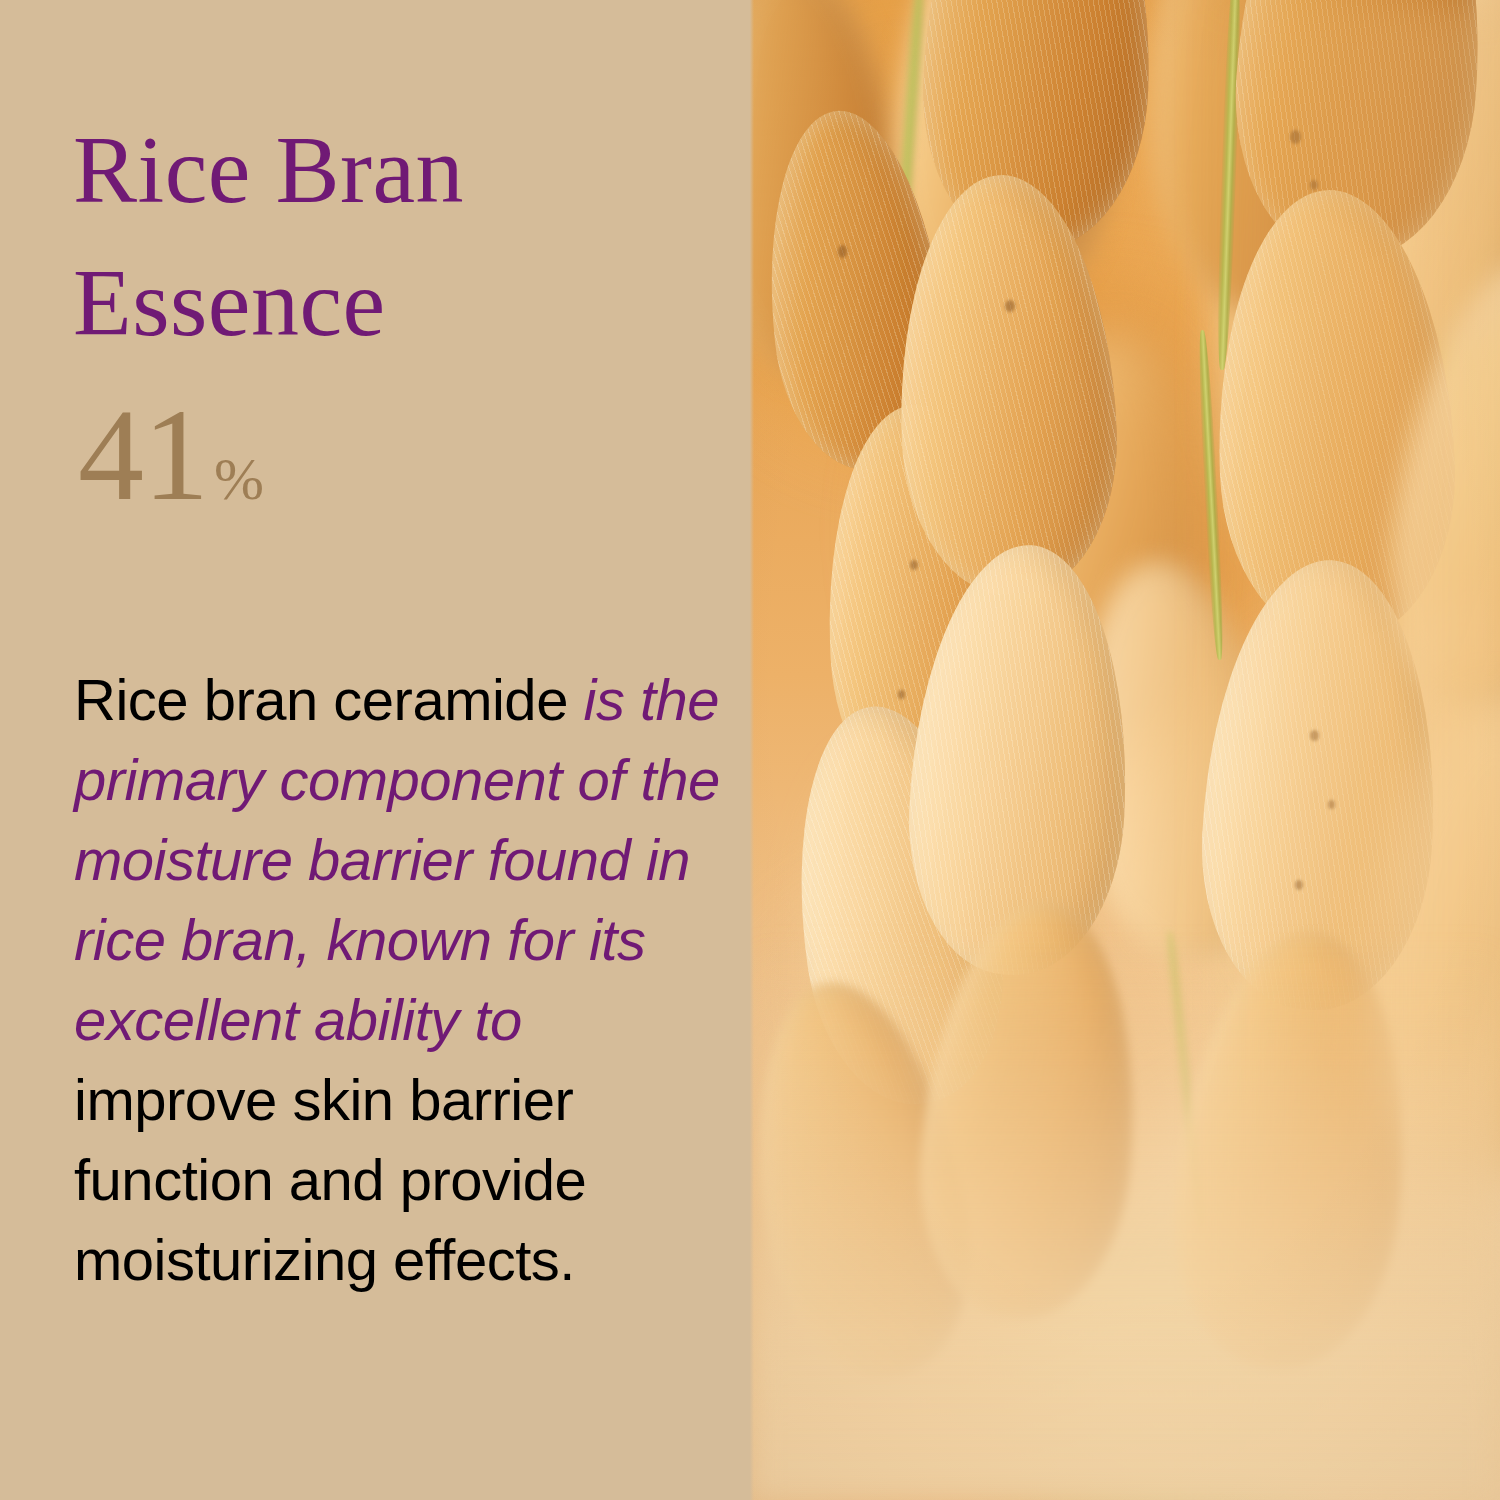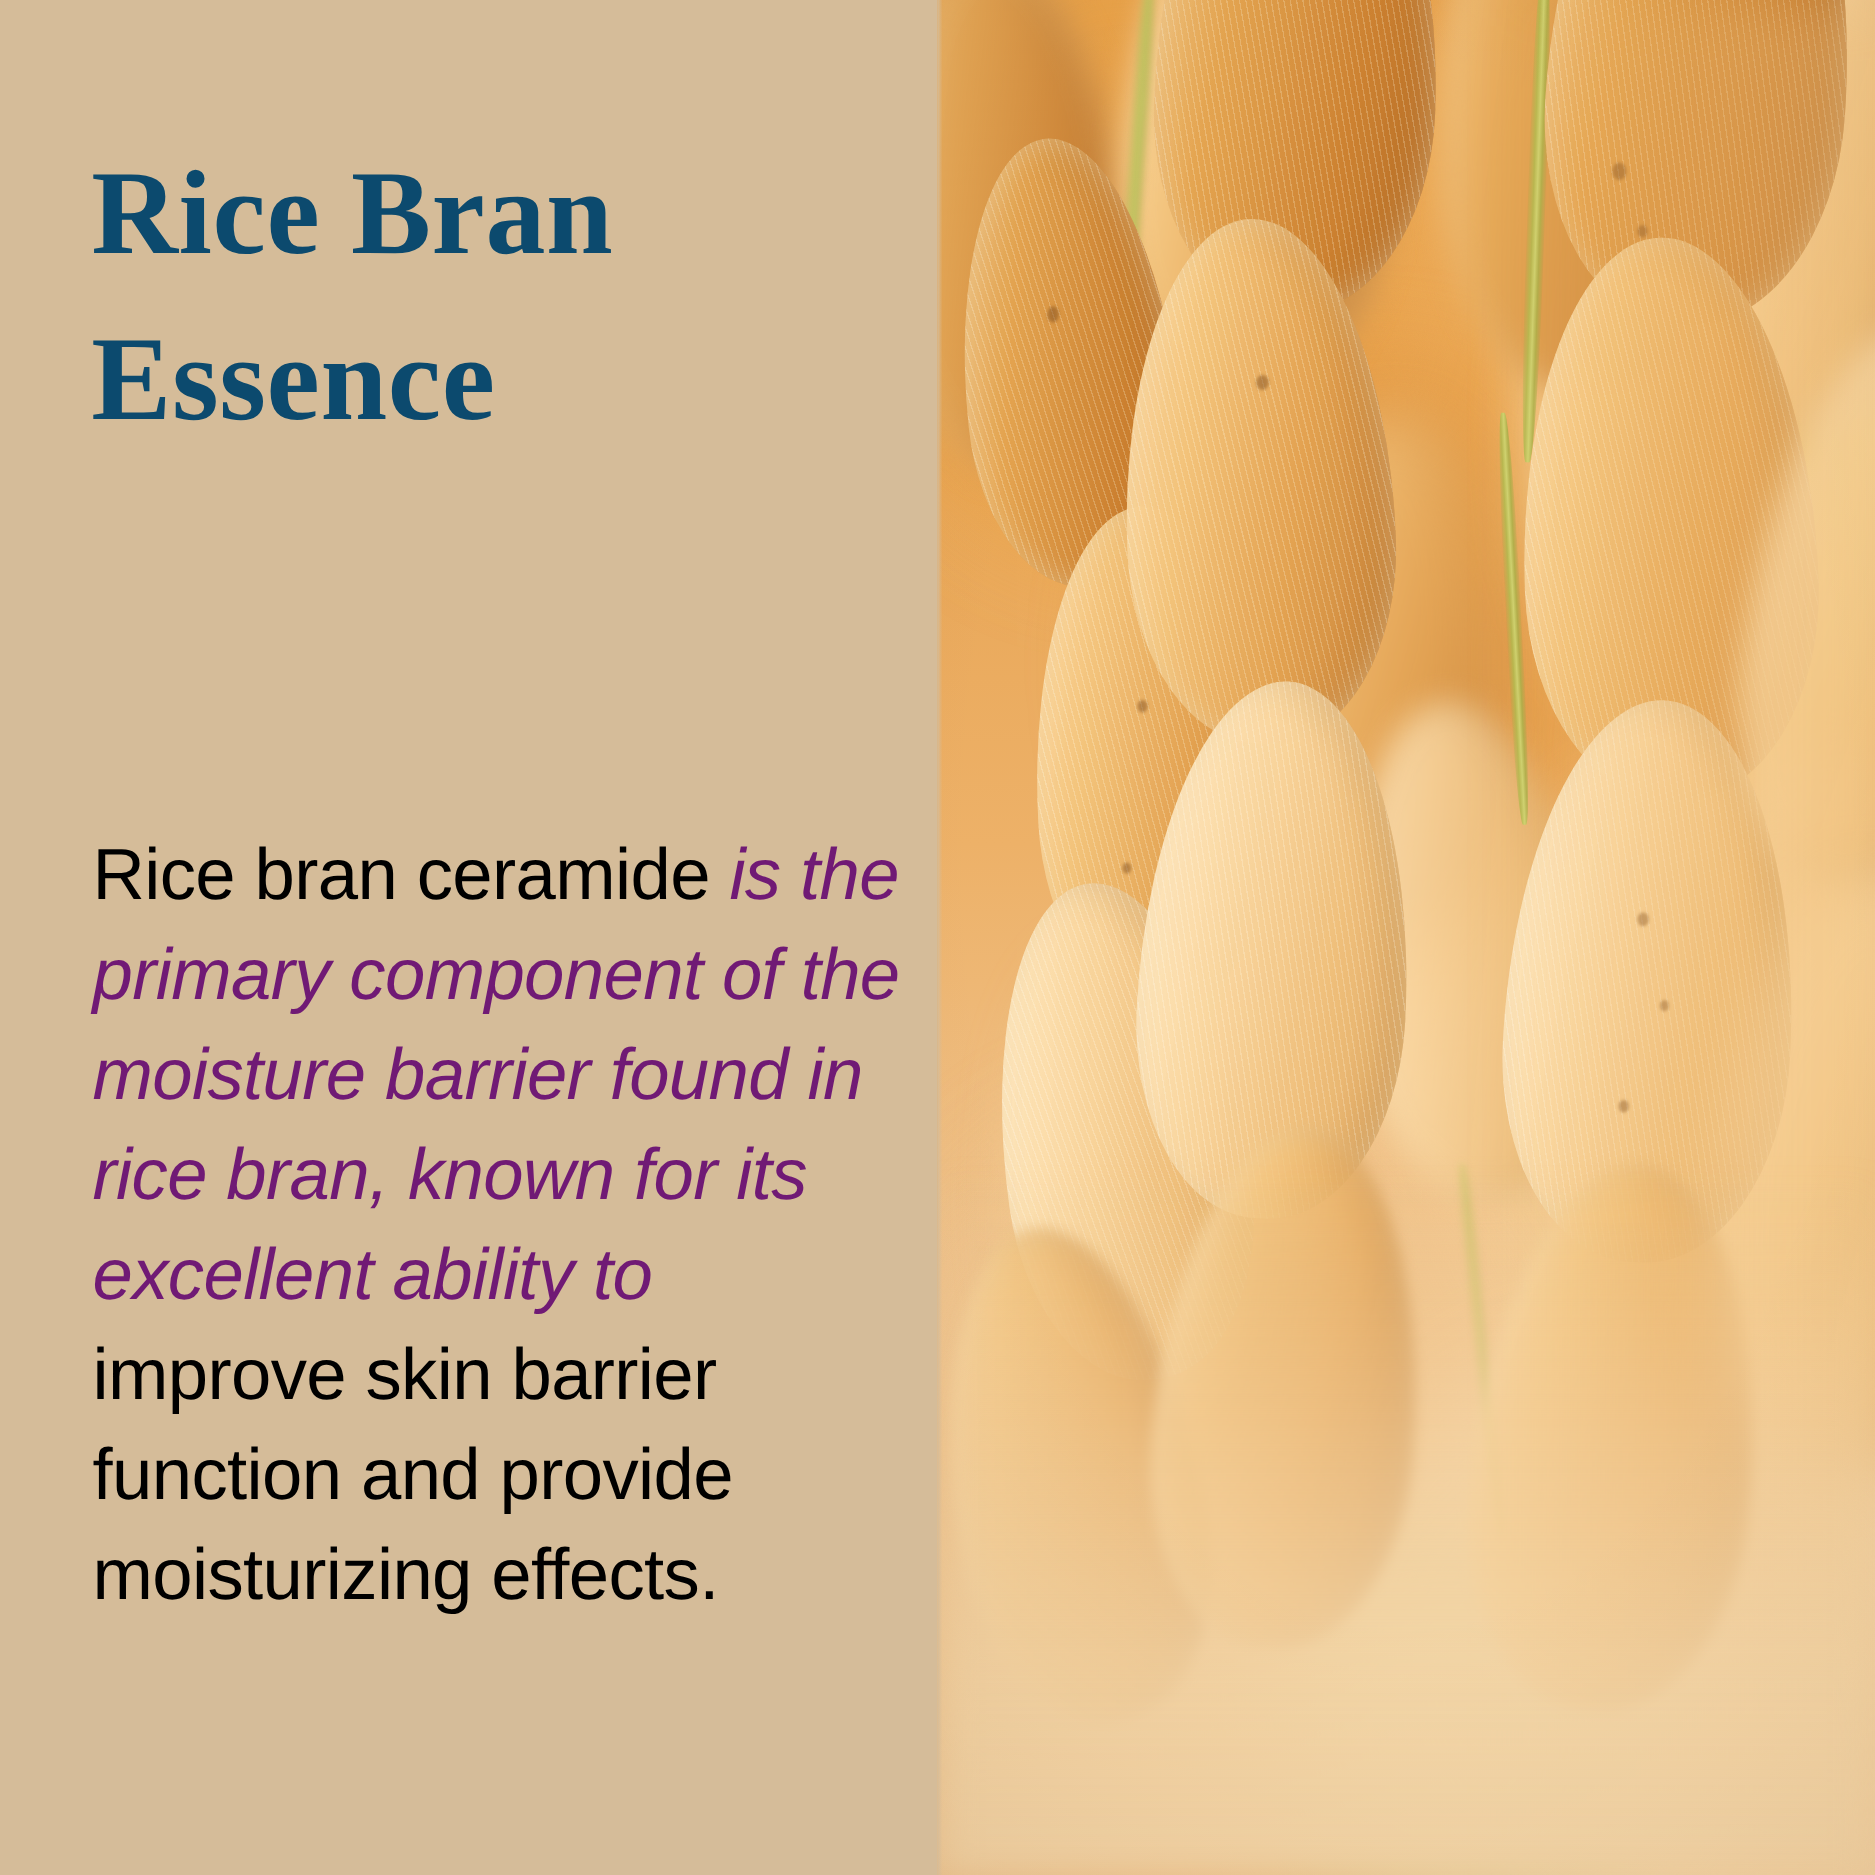--- a/index.html
+++ b/index.html
@@ -27,22 +27,22 @@
   }
 
   #product-title {
     position: absolute;
     left: 73px;
     top: 103px;
     width: 640px;
     font-family: "Liberation Serif", "DejaVu Serif", serif;
     font-size: 96px;
     line-height: 133px;
-    font-weight: 700;
-    color: #0c4a6e;
+    font-weight: 400;
+    color: #701a75;
     letter-spacing: 0.5px;
     white-space: pre-line;
   }
 
   #percent-block {
     position: absolute;
     left: 78px;
     top: 396px;
     display: flex;
     align-items: baseline;
@@ -282,17 +282,21 @@
     <div class="haze-bottom"></div>
     <div class="vignette"></div>
     <div class="panel-edge"></div>
   </div>
 
   <div id="text-panel">
 
     <div id="product-title">Rice Bran
 Essence</div>
 
+    <div id="percent-block">
+      <span id="percent-value">41</span>
+      <span id="percent-symbol">%</span>
+    </div>
 
     <div id="description"><span class="seg-accent">Rice bran ceramide </span><span class="seg-light">is the primary component of the moisture barrier found in rice bran, known for its excellent ability to </span><span class="seg-accent">improve skin barrier function and provide moisturizing effects.</span></div>
 
   </div>
 </div>
 
 </body></html>

